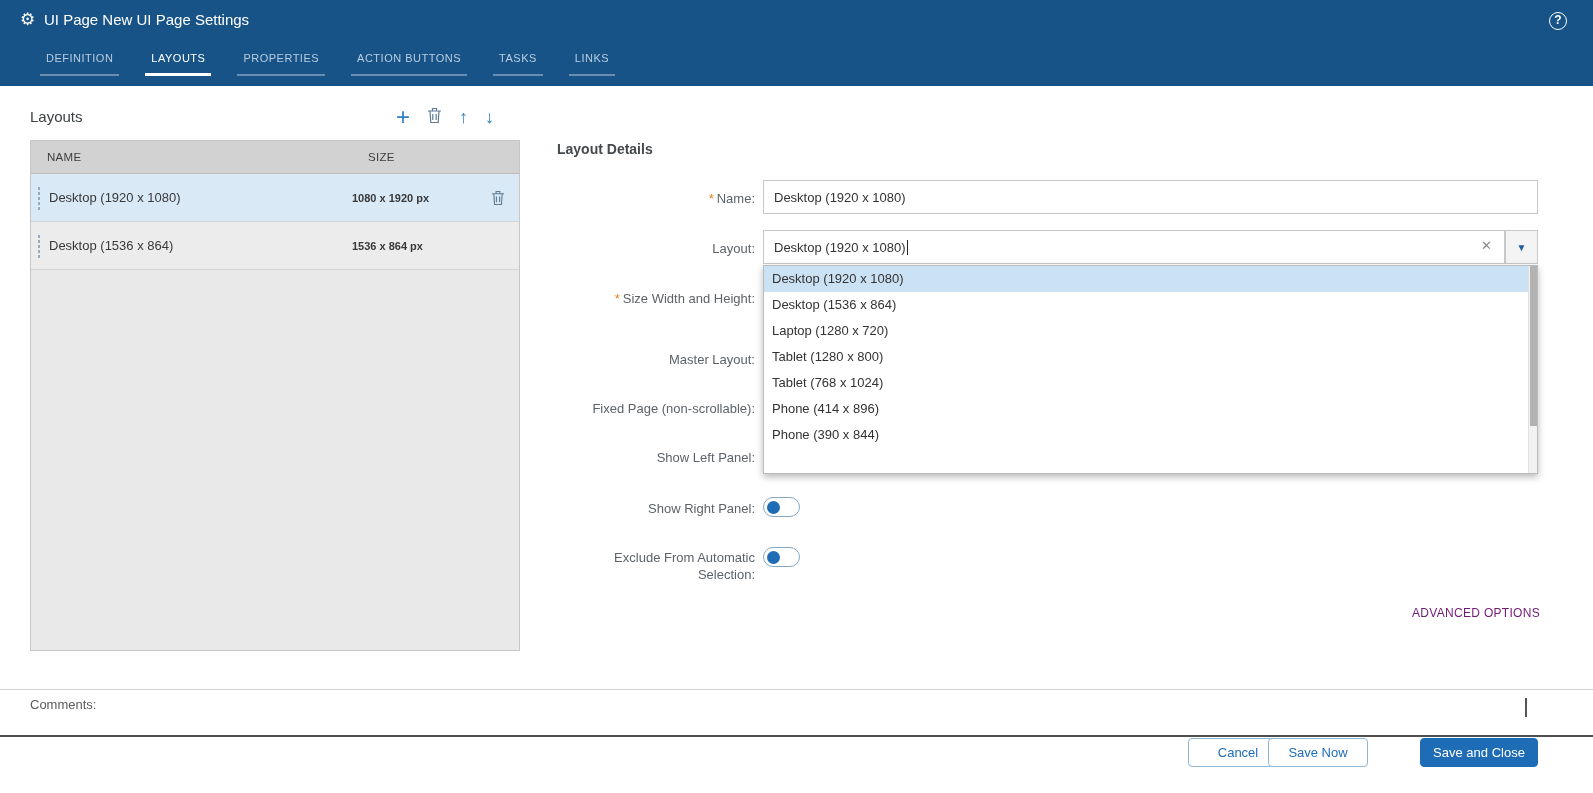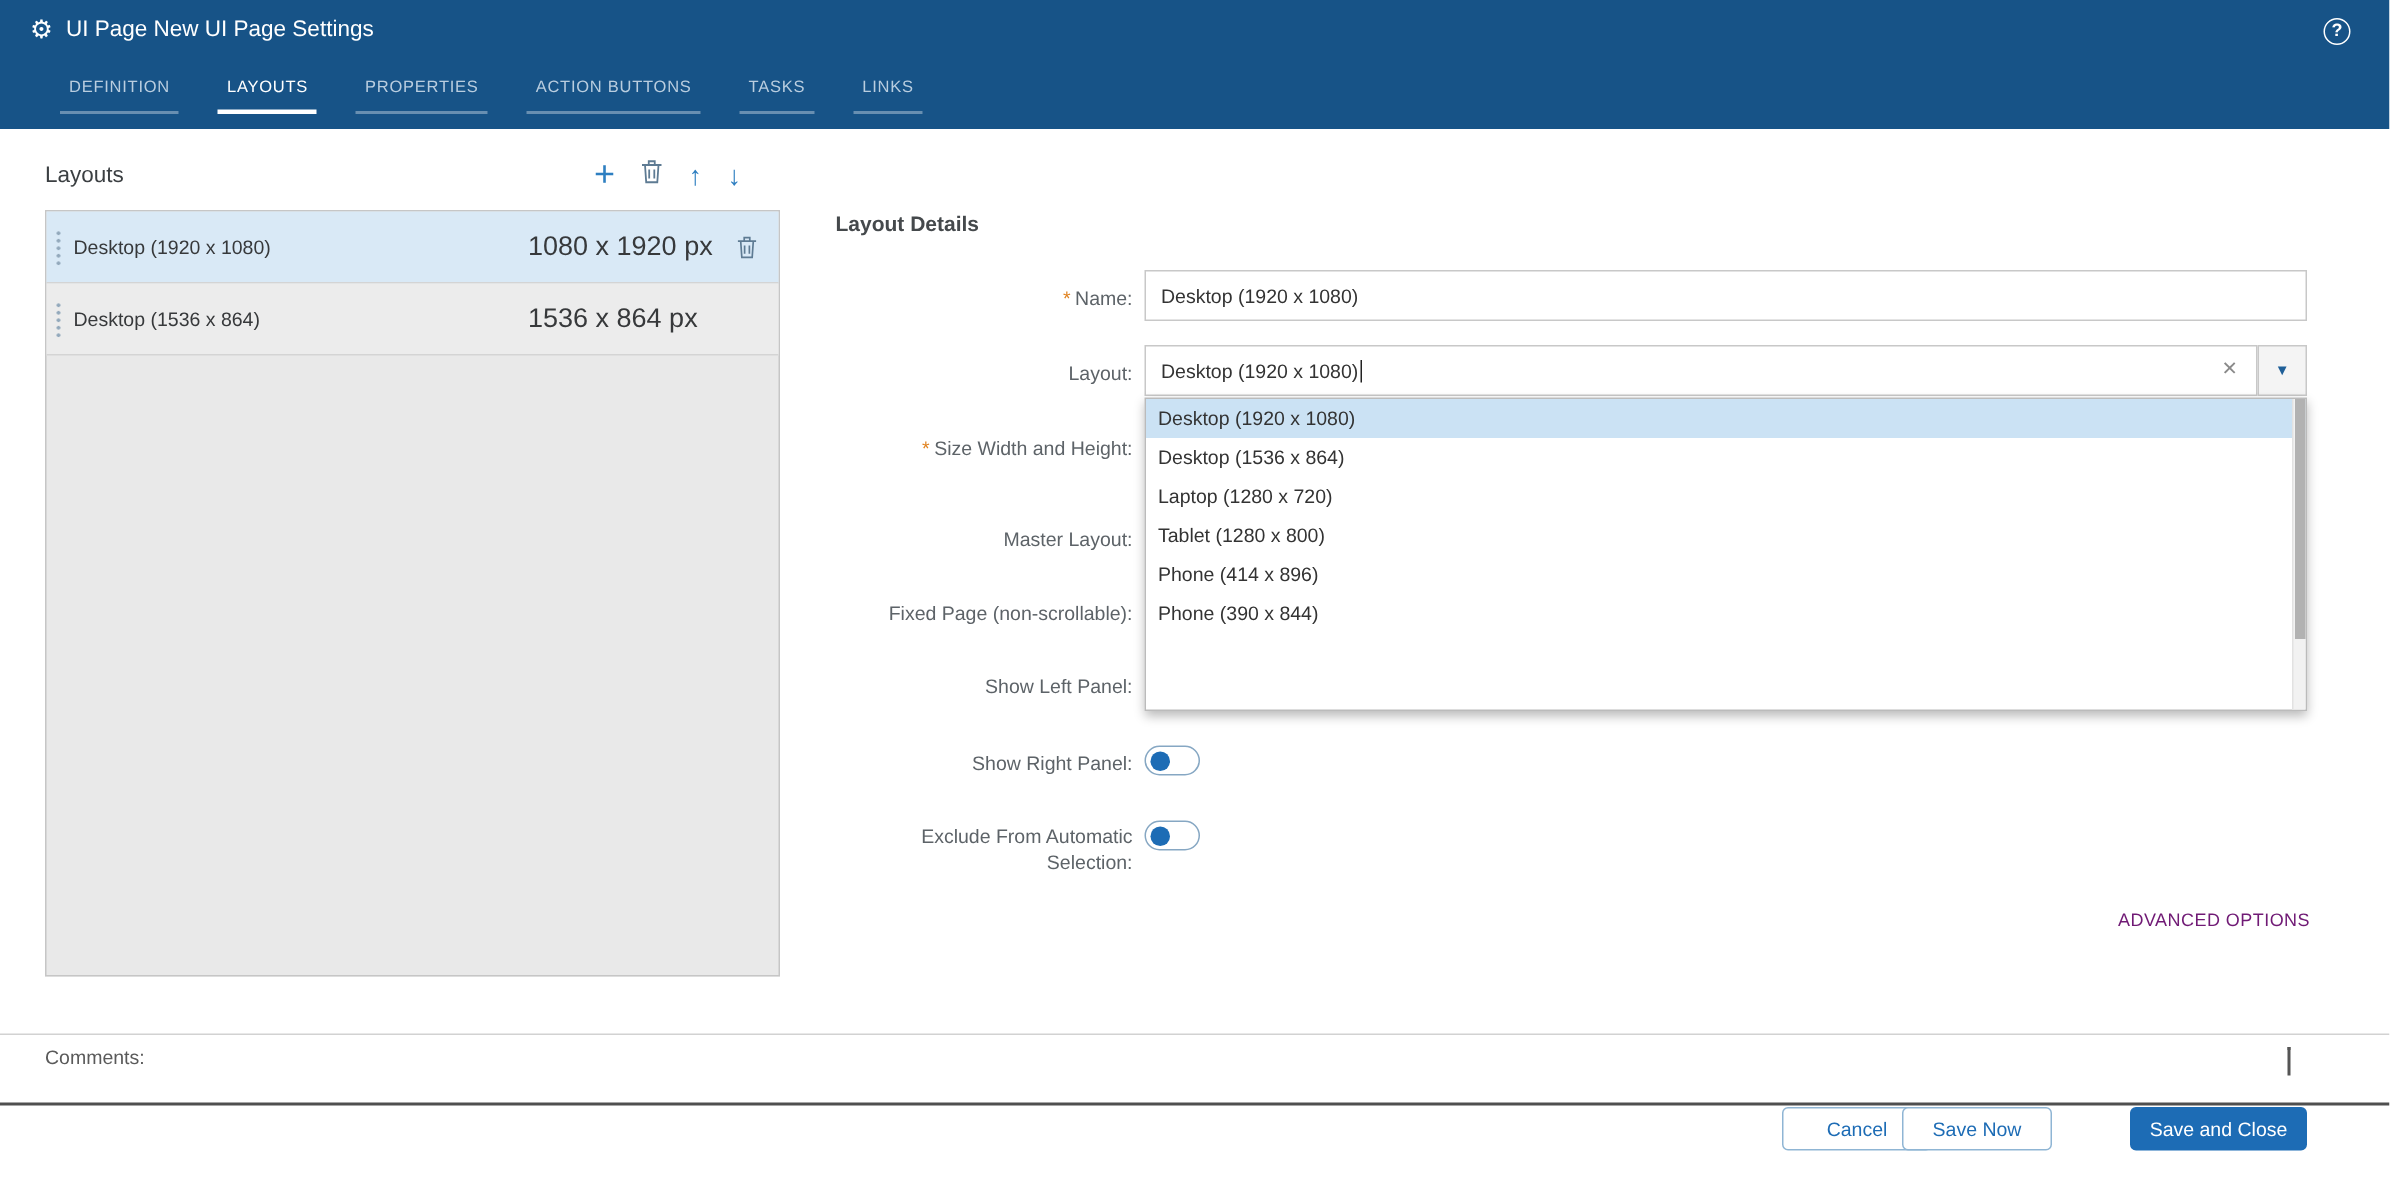--- a/index.html
+++ b/index.html
@@ -35,21 +35,21 @@
   .thead { height:33px; background:#d2d2d2; border-bottom:1px solid #bdbdbd; display:flex; align-items:center;
     font-size:11.5px; color:#3e3e3e; letter-spacing:0.3px; }
   .th-name { padding-left:16px; width:337px; }
   .trow { height:48px; display:flex; align-items:center; border-bottom:1px solid #d4d4d4;
     position:relative; background:#ececec; cursor:pointer; }
   .trow.selected { background:#d9e9f6; }
   .grip { width:4px; height:24px; margin-left:6px;
     background-image:radial-gradient(circle,#93a9bc 1.1px,transparent 1.4px);
     background-size:4px 5px; background-repeat:repeat-y; }
   .cell-name { margin-left:8px; width:303px; font-size:13px; color:#37393b; }
-  .cell-size { font-size:18px; color:#37393b; }
+  .cell-size { font-size:11px; color:#37393b;font-weight:bold; }
   .row-trash { position:absolute; right:14px; top:16px; cursor:pointer; }
 
   
   .details-title { position:absolute; left:557px; top:141px; font-size:14px; font-weight:700; color:#45494c; }
   .flabel { position:absolute; left:535px; width:220px; text-align:right; font-size:13px; color:#5d6368; line-height:17px; }
   .req { color:#e0821f; margin-right:3px; }
 
   .name-input { position:absolute; left:763px; top:180px; width:775px; height:34px;
     border:1px solid #c8c8c8; font-size:13px; color:#333; padding:0 10px;
     font-family:"Liberation Sans","DejaVu Sans",sans-serif; background:#fff; }
@@ -129,20 +129,24 @@
     </span>
     <span class="tool">
       <span class="arrow-glyph">↑</span>
     </span>
     <span class="tool">
       <span class="arrow-glyph">↓</span>
     </span>
   </div>
 
   <div class="layouts-table">
+    <div class="thead">
+      <span class="th-name">NAME</span>
+      <span class="th-size">SIZE</span>
+    </div>
 
     <div class="trow selected">
       <span class="grip"></span>
       <span class="cell-name">Desktop (1920 x 1080)</span>
       <span class="cell-size">1080 x 1920 px</span>
       <span class="row-trash">
         <span>
           <svg width="14" height="16" viewBox="0 0 15 17">
               <path d="M1 4h13M5.5 3.5V1.5h4v2M3 4l.8 11.5h7.4L12 4M5.8 7v6M9.2 7v6" stroke="#5e7b93" stroke-width="1.2" fill="none"></path>
             </svg>
@@ -197,20 +201,21 @@
     <div class="combo-btn">
       <span class="combo-caret">▼</span>
     </div>
   </div>
 
   <div class="dropdown">
     <div class="option selected">Desktop (1920 x 1080)</div>
     <div class="option">Desktop (1536 x 864)</div>
     <div class="option">Laptop (1280 x 720)</div>
     <div class="option">Tablet (1280 x 800)</div>
+    <div class="option">Tablet (768 x 1024)</div>
     <div class="option">Phone (414 x 896)</div>
     <div class="option">Phone (390 x 844)</div>
     <div class="dd-scroll">
       <div class="dd-thumb"></div>
     </div>
   </div>
 
   <div class="toggle" style="left:763px; top:497px;">
     <span class="knob"></span>
   </div>

